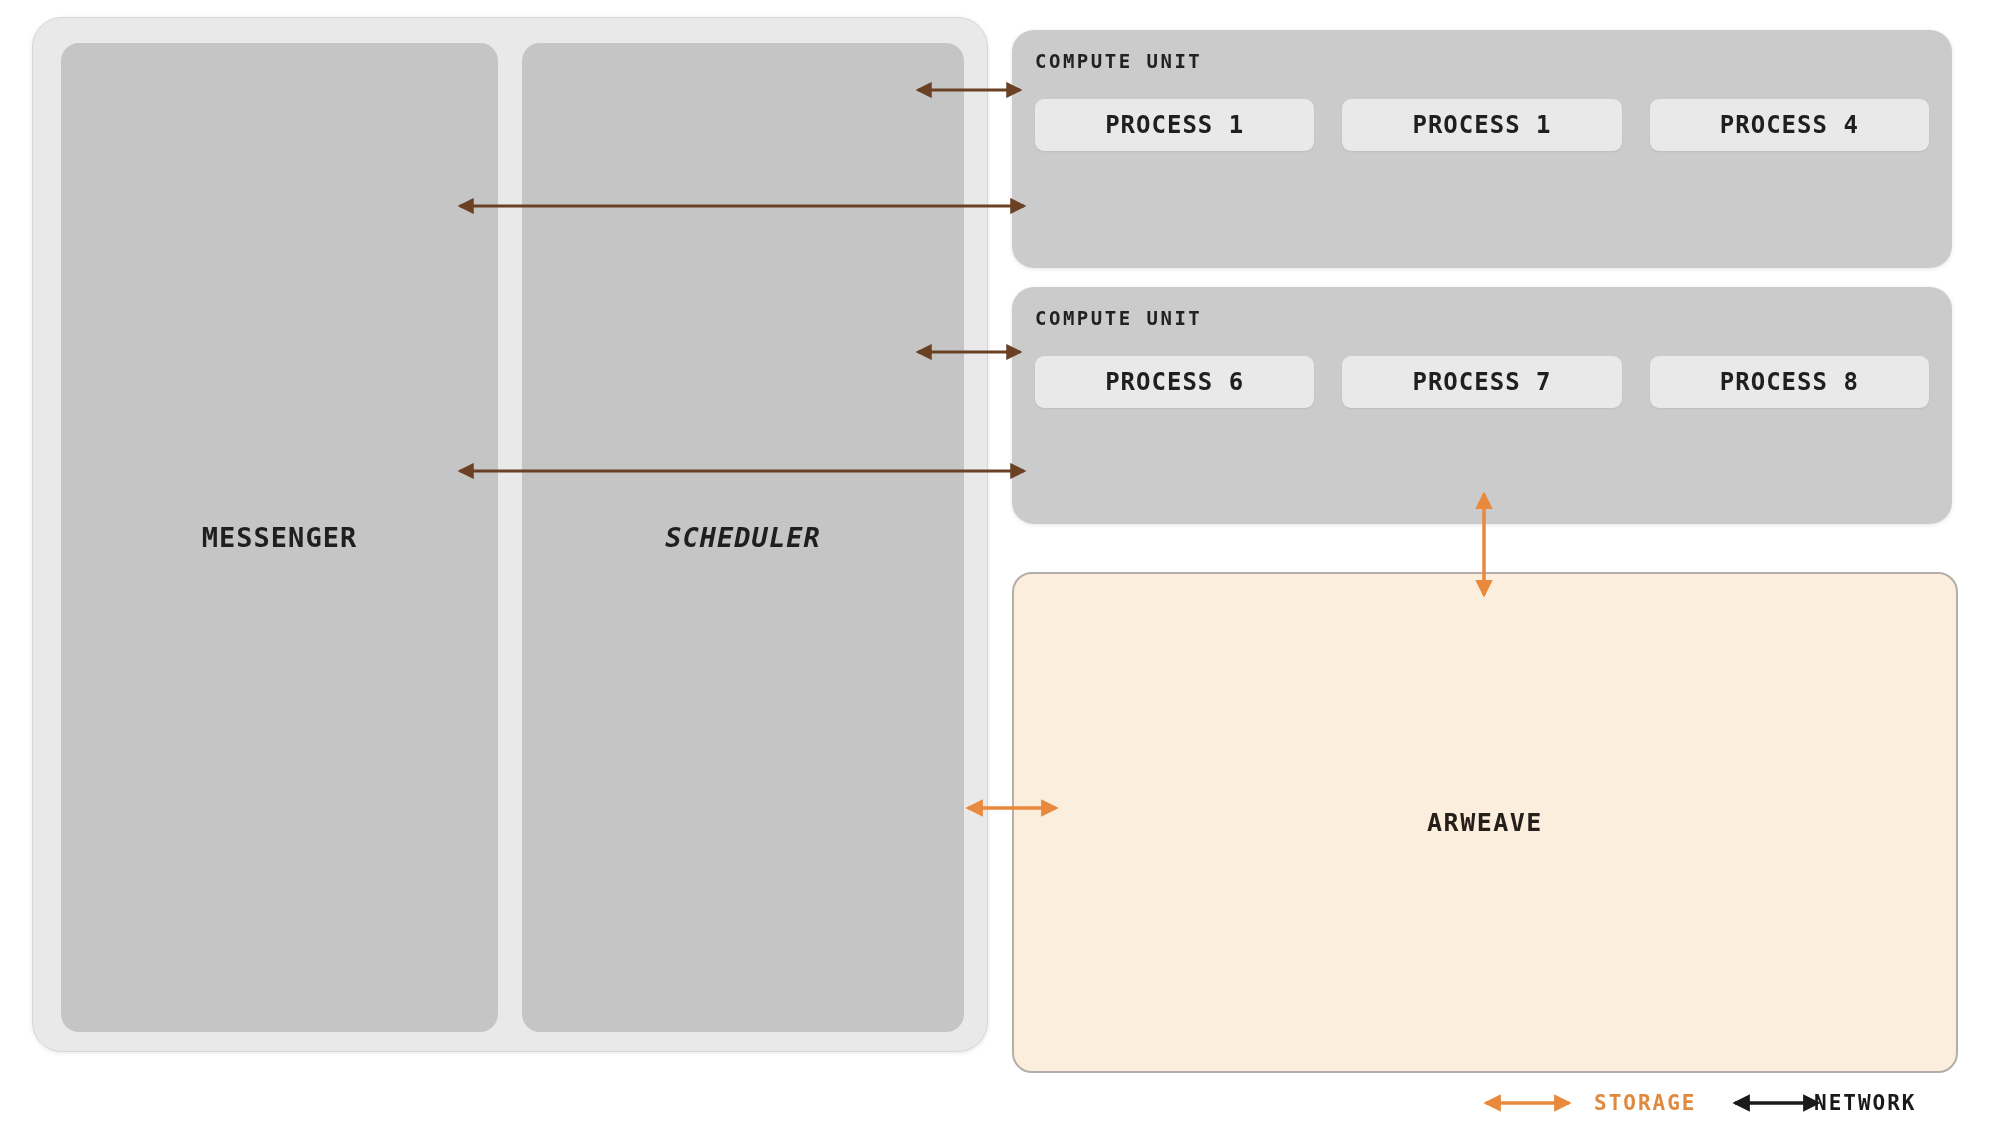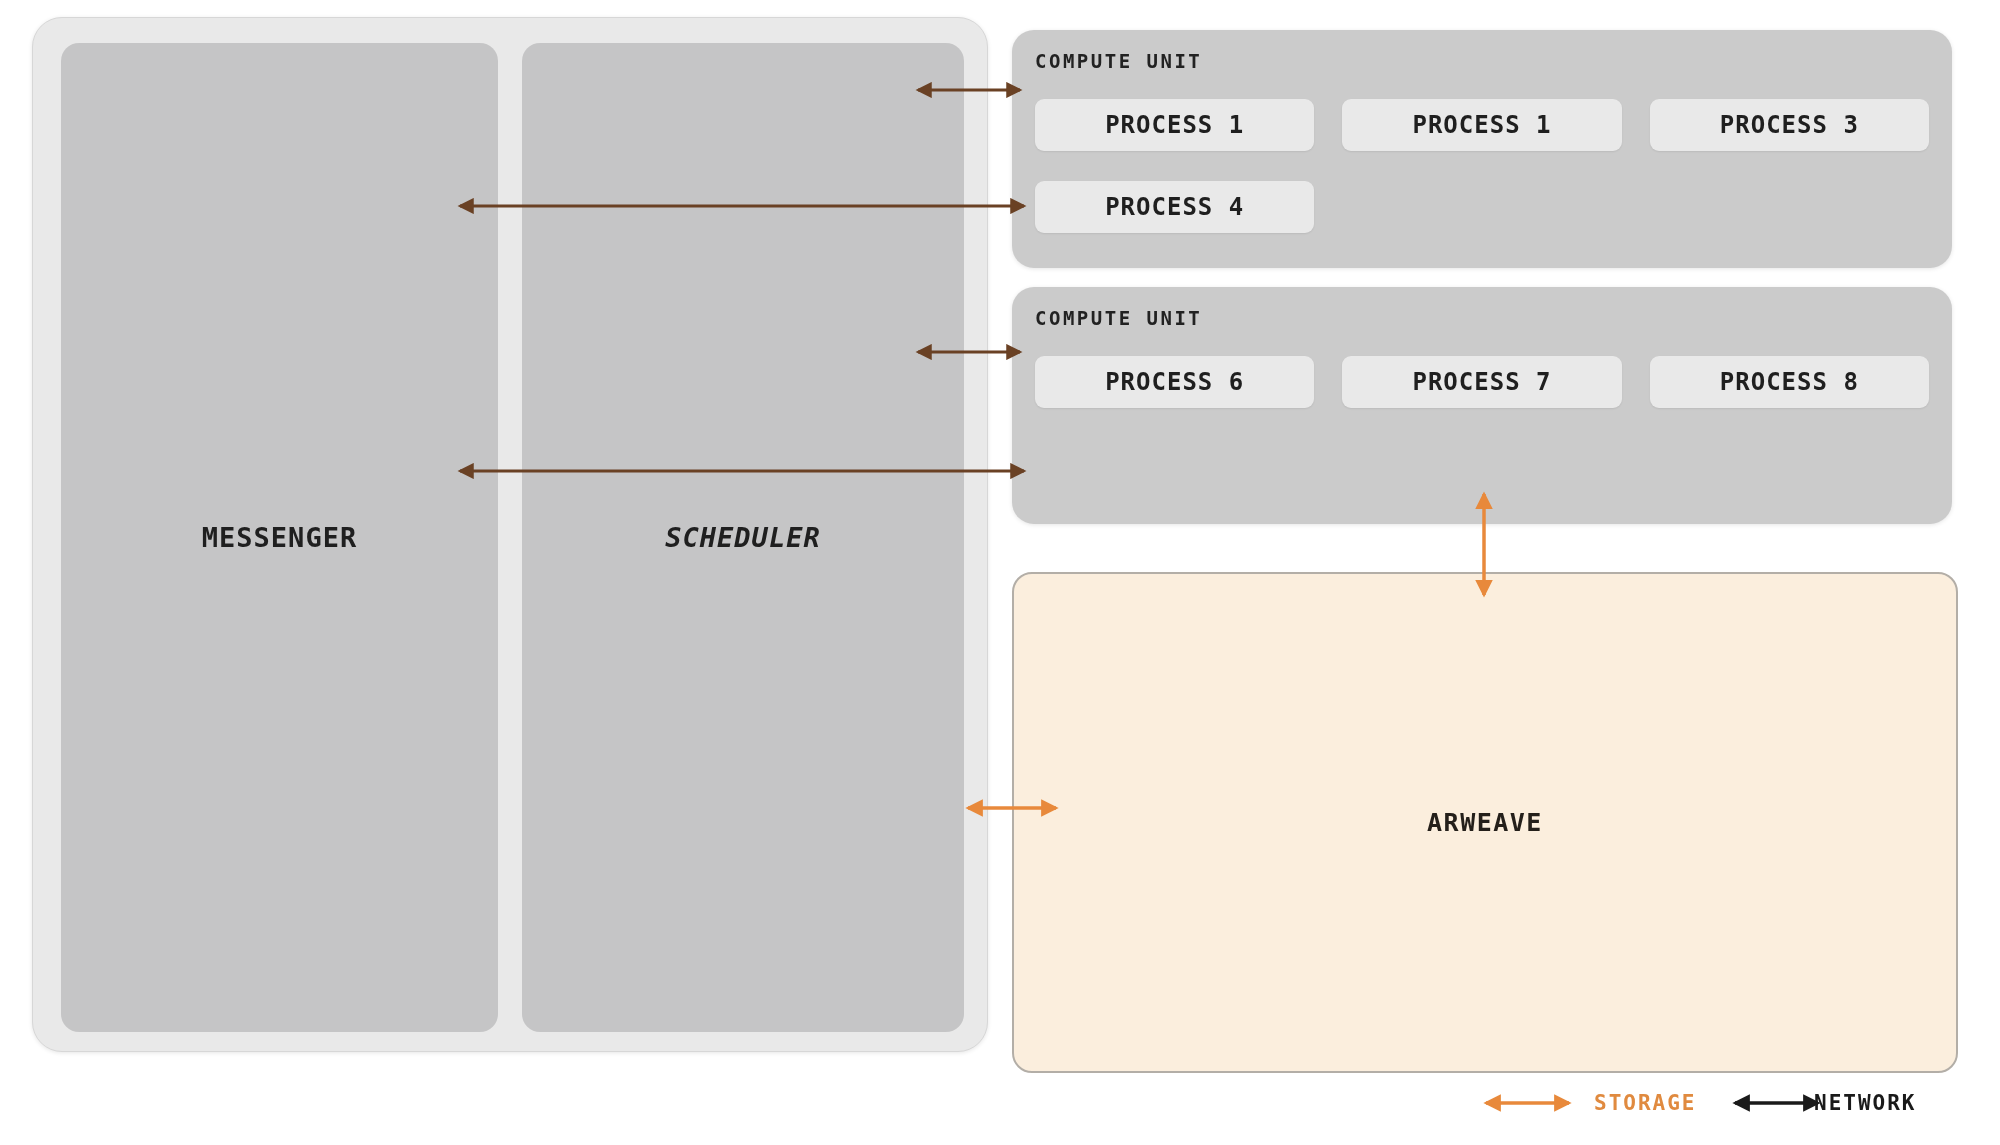--- a/index.html
+++ b/index.html
@@ -112,21 +112,20 @@
     <div class="panel panel-scheduler">
       <span class="panel-label">SCHEDULER</span>
     </div>
   </div>
 
   <div class="cu cu1">
     <div class="cu-title">COMPUTE UNIT</div>
     <div class="cu-grid">
       <div class="process">PROCESS 1</div>
       <div class="process">PROCESS 1</div>
-      <div class="process">PROCESS 3</div>
       <div class="process">PROCESS 4</div>
     </div>
   </div>
 
   <div class="cu cu2">
     <div class="cu-title">COMPUTE UNIT</div>
     <div class="cu-grid">
       <div class="process">PROCESS 6</div>
       <div class="process">PROCESS 7</div>
       <div class="process">PROCESS 8</div>

